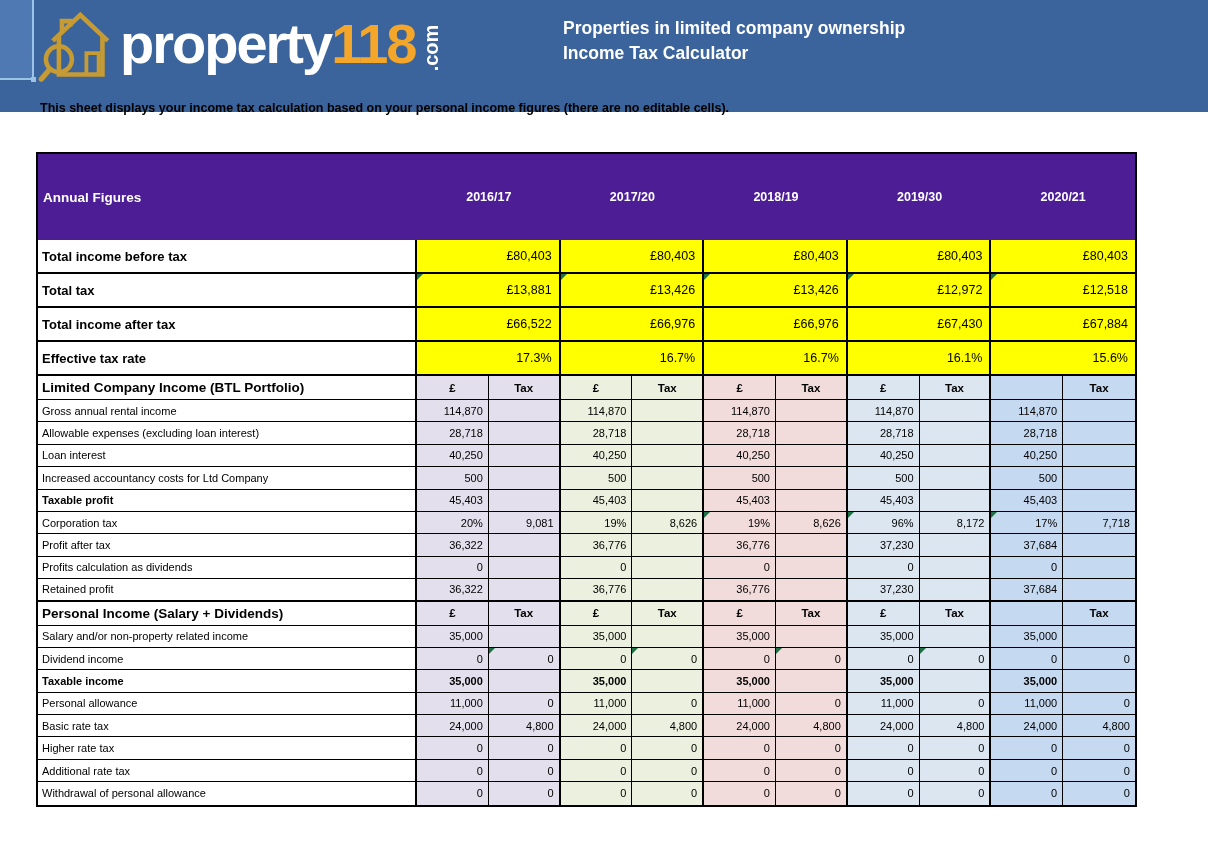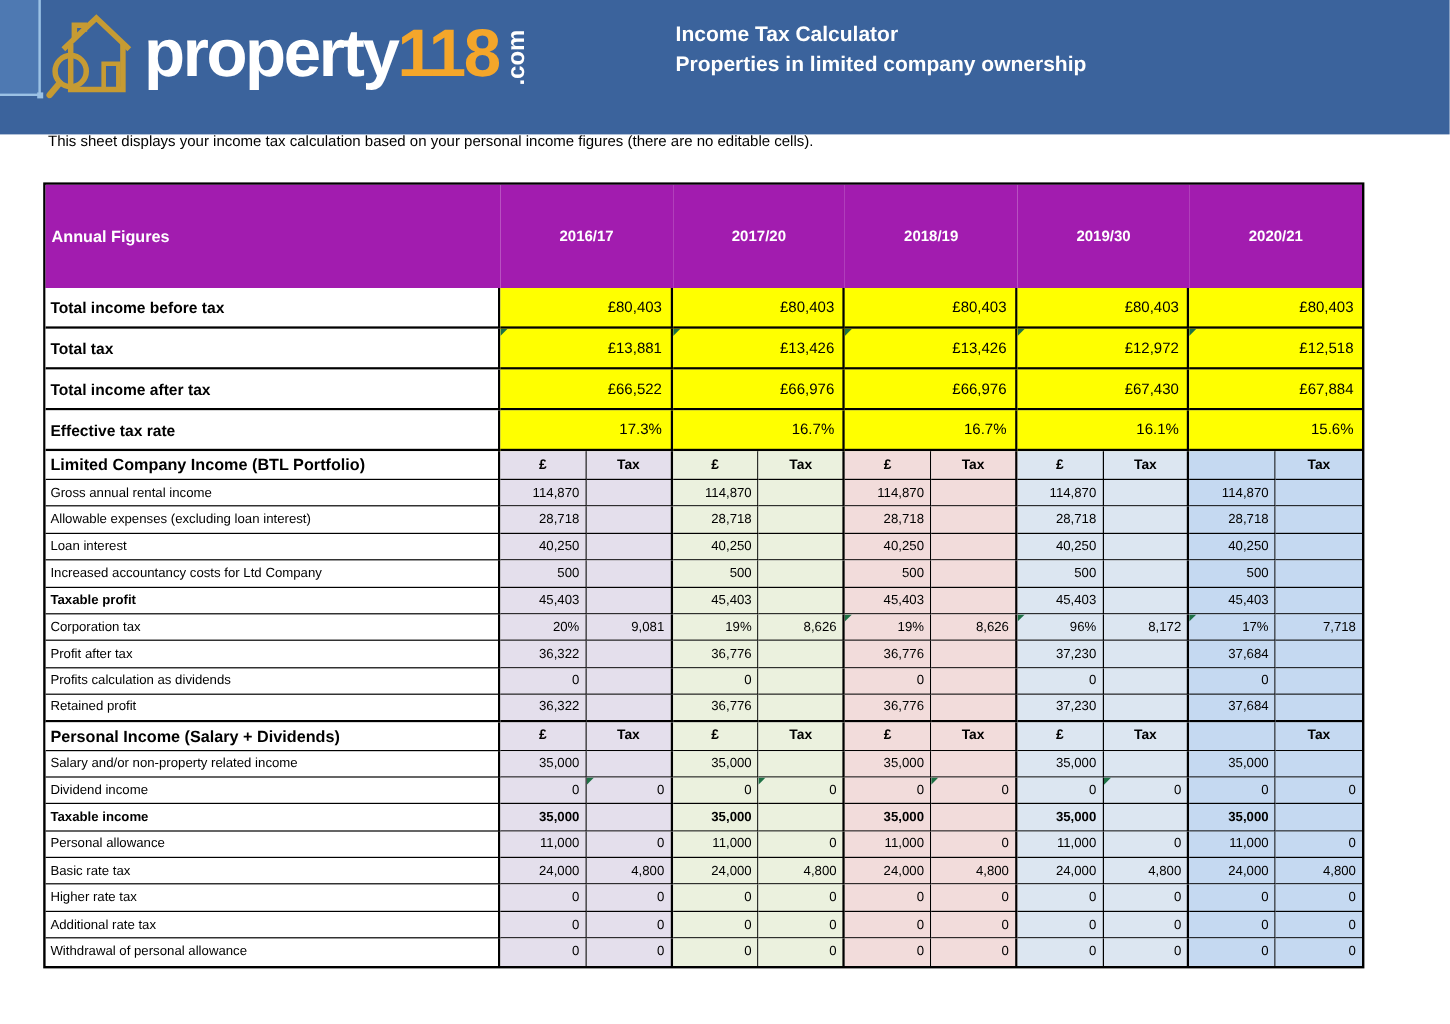--- a/index.html
+++ b/index.html
@@ -15,40 +15,40 @@
   #logo{position:absolute;left:36px;top:2px;display:flex;align-items:center;}
   #logo svg{display:block;}
   .brand{font-weight:bold;letter-spacing:-2px;font-size:56px;line-height:84px;}
   .brand-white{color:#ffffff;}
   .brand-orange{color:#F4A62A;}
   .tldbox{position:relative;width:26px;height:70px;margin-left:2px;margin-top:8px;}
   .tldbox span{position:absolute;left:50%;top:50%;transform:translate(-50%,-50%) rotate(-90deg);
                white-space:nowrap;color:#fff;font-weight:bold;font-size:20px;letter-spacing:0px;}
   #titleblock{position:absolute;left:563px;top:16px;color:#fff;font-weight:bold;font-size:17.5px;line-height:25px;}
   
-  #note{position:absolute;left:40px;top:111px;font-size:12.5px;}
+  #note{position:absolute;left:40px;top:101px;font-size:12.5px;font-weight:bold;}
   
   #sheet{
     position:absolute;left:36px;top:152px;width:1097px;
     display:grid;grid-template-columns:379px repeat(10,71.8px);
     border:2px solid #000;background:#fff;
   }
   .c{position:relative;display:flex;align-items:center;box-sizing:border-box;
      border-right:1px solid #000;border-bottom:1px solid #000;padding:0 5px;
      font-size:11px;overflow:hidden;white-space:nowrap;}
   .num{justify-content:flex-end;}
   .ctr{justify-content:center;}
   .lblcol{border-right-width:2px;padding-left:4px;}
   .tR2{border-right-width:2px;}
   .tR0{border-right-width:0;}
   .b2{border-bottom-width:2px;}
   .b0{border-bottom-width:0;}
   .span2{grid-column:span 2;}
   
-  .hcell{background:#a21caf;color:#fff;border:none;font-weight:bold;height:86px;}
+  .hcell{background:#4c1d95;color:#fff;border:none;font-weight:bold;height:86px;}
   .hlabel{font-size:13.5px;padding-left:5px;}
   .hyear{font-size:12.5px;justify-content:center;}
   
   .rh-s{height:34px;}
   .sumlbl{background:#fff;font-weight:bold;font-size:13px;}
   .sumval{font-weight:normal;font-size:12.5px;padding-right:7px;}
   
   .rh-sec{height:24px;}
   .seclbl{background:#fff;font-weight:bold;font-size:13.5px;}
   .colhdr{font-weight:bold;font-size:11.5px;}
@@ -75,22 +75,22 @@
         <path d="M18 85 L7 98" stroke="#C69B33" stroke-width="7" stroke-linecap="round"></path>
       </svg>
     </span>
     <span class="brand brand-white">property</span>
       <span class="brand brand-orange">118</span>
     <span class="tldbox">
         <span>.com</span>
       </span>
   </div>
   <div id="titleblock">
+    <div>Properties in limited company ownership</div>
     <div>Income Tax Calculator</div>
-    <div>Properties in limited company ownership</div>
   </div>
 </div>
 
 <div id="note">This sheet displays your income tax calculation based on your personal income figures (there are no editable cells).</div>
 
 <div id="sheet">
     <div class="c hcell hlabel">Annual Figures</div>
     <div class="c hcell hyear span2">2016/17</div>
     <div class="c hcell hyear span2">2017/20</div>
     <div class="c hcell hyear span2">2018/19</div>

